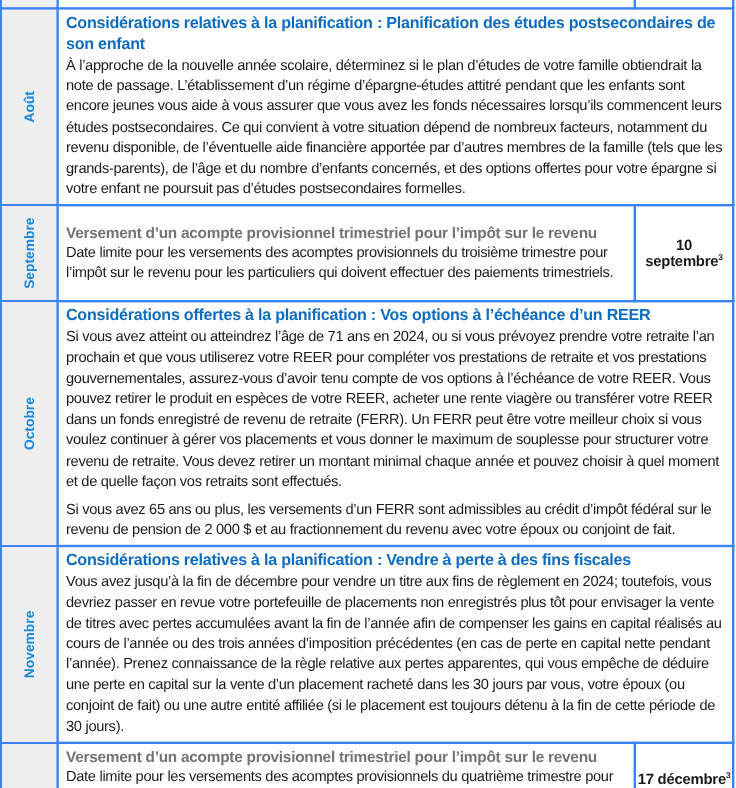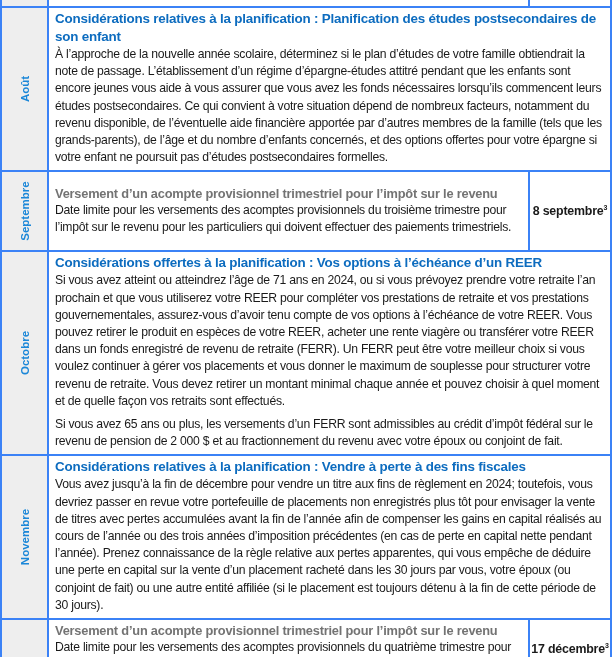--- a/index.html
+++ b/index.html
@@ -47,21 +47,21 @@
   </tr>
 
   <tr style="height:80px">
     <td class="month">
           <span class="month-label">Septembre</span>
         </td>
     <td class="content" style="vertical-align:middle">
       <div class="heading-black">Versement d’un acompte provisionnel trimestriel pour l’impôt sur le revenu</div>
       <p>Date limite pour les versements des acomptes provisionnels du troisième trimestre pour l’impôt sur le revenu pour les particuliers qui doivent effectuer des paiements trimestriels.</p>
     </td>
-    <td class="date"><span>8 septembre</span><sup>3</sup></td>
+    <td class="date"><span>10 septembre</span><sup>3</sup></td>
   </tr>
 
   <tr style="height:165px">
     <td class="month">
           <span class="month-label">Octobre</span>
         </td>
     <td class="content" colspan="2">
       <div class="heading-blue">Considérations offertes à la planification : Vos options à l’échéance d’un REER</div>
       <p>Si vous avez atteint ou atteindrez l’âge de 71 ans en 2024, ou si vous prévoyez prendre votre retraite l’an prochain et que vous utiliserez votre REER pour compléter vos prestations de retraite et vos prestations gouvernementales, assurez-vous d’avoir tenu compte de vos options à l’échéance de votre REER. Vous pouvez retirer le produit en espèces de votre REER, acheter une rente viagère ou transférer votre REER dans un fonds enregistré de revenu de retraite (FERR). Un FERR peut être votre meilleur choix si vous voulez continuer à gérer vos placements et vous donner le maximum de souplesse pour structurer votre revenu de retraite. Vous devez retirer un montant minimal chaque année et pouvez choisir à quel moment et de quelle façon vos retraits sont effectués.</p>
       <p>Si vous avez 65 ans ou plus, les versements d’un FERR sont admissibles au crédit d’impôt fédéral sur le revenu de pension de 2 000 $ et au fractionnement du revenu avec votre époux ou conjoint de fait.</p>

